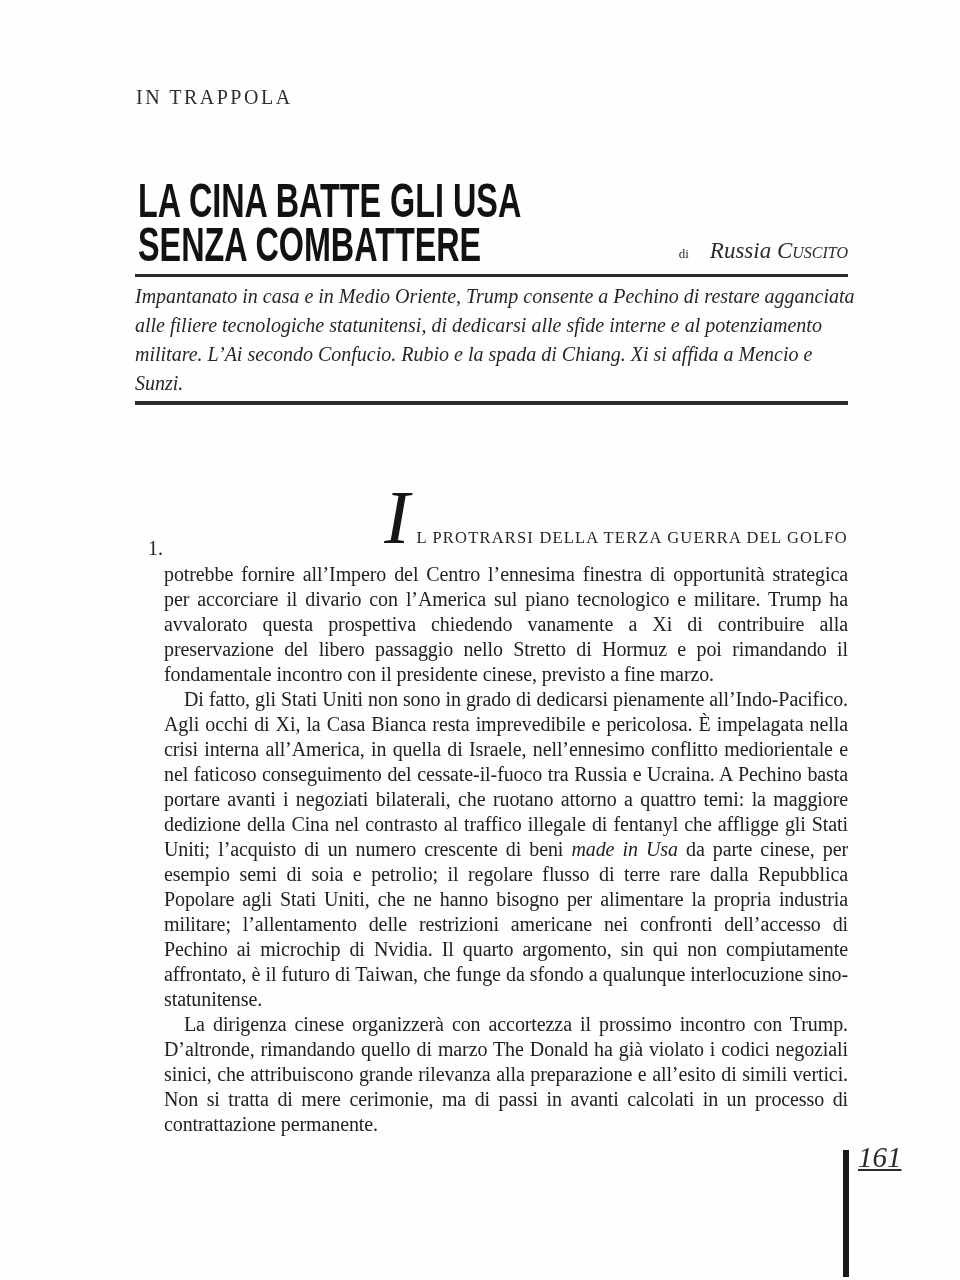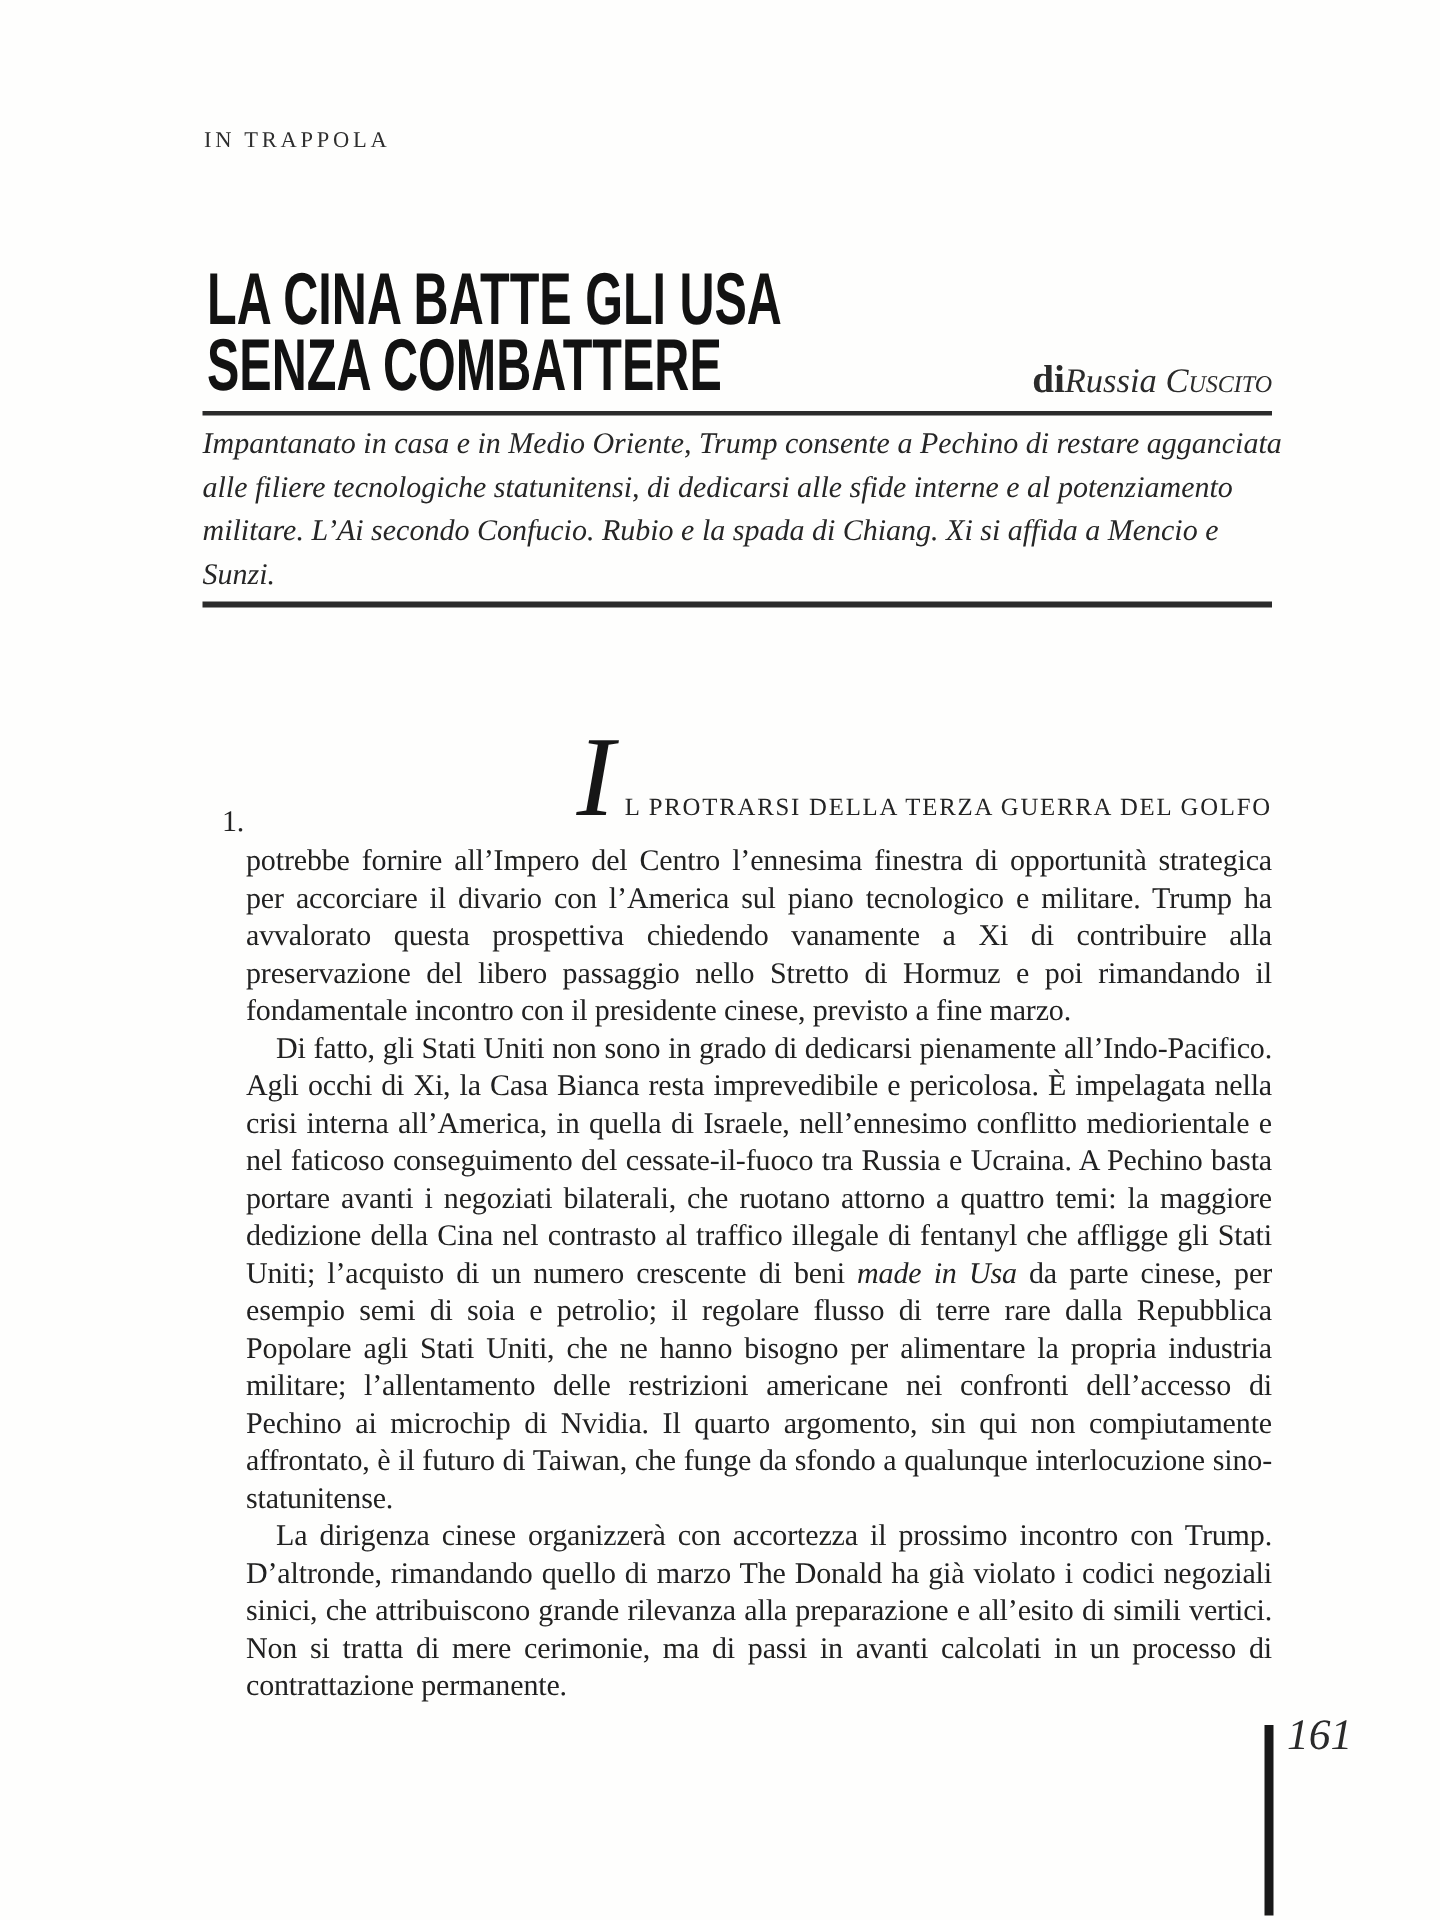--- a/index.html
+++ b/index.html
@@ -6,41 +6,41 @@
   html, body { width: 960px; height: 1280px; }
   body {
     position: relative;
     background: #fefefd;
     font-family: "Liberation Serif", serif;
     color: #242424;
     overflow: hidden;
   }
   .kicker {
     position: absolute; left: 136px; top: 86px;
-    font-size: 15px; letter-spacing: 2.5px;
+    font-size: 20px; letter-spacing: 2.5px;
     color: #2e2e2e; white-space: nowrap;
   }
   .title {
     position: absolute; left: 138px; top: 178px;
     font-family: "Liberation Sans", sans-serif;
     font-weight: bold;
     font-size: 49px; line-height: 44px;
     color: #121212;
     transform: scaleX(0.66);
     transform-origin: left top;
     letter-spacing: 0px;
     white-space: nowrap;
   }
   .title .title-line { display: block; }
   .byline {
     position: absolute; right: 112px; top: 238px;
     font-size: 23px; font-style: italic; color: #2b2b2b;
     white-space: nowrap;
   }
-  .byline .byline-prefix { font-style: normal; font-size: 26px; margin-right: 0; font-weight: bold; }
+  .byline .byline-prefix { font-style: normal; font-size: 13px; margin-right: 21px; }
   .byline .byline-surname { font-variant: small-caps; }
   .rule { position: absolute; left: 135px; right: 112px; background: #2b2b2b; }
   .rule-top    { top: 274px; height: 3px; }
   .rule-bottom { top: 401px; height: 4px; }
   .lede {
     position: absolute; left: 135px; right: 100px; top: 282px;
     font-style: italic;
     font-size: 20px; line-height: 29px;
     color: #262626;
     text-align: left;
@@ -68,21 +68,21 @@
   .smallcaps { font-size: 16.5px; letter-spacing: 1.2px; color: #242424; }
   .body-col p { text-align: justify; margin-left: 29px; }
   .body-col p.indent { text-indent: 20px; }
   .italic { font-style: italic; }
   .folio-bar {
     position: absolute; left: 843px; top: 1150px;
     width: 6px; height: 127px; background: #191919;
   }
   .folio {
     position: absolute; left: 858px; top: 1141px;
-    font-size: 29px; font-style: italic; color: #2a2a2a;
+    font-size: 29px; font-style: italic; color: #2a2a2a; text-decoration: underline;
   }
 </style>
 </head>
 <body>
 
 <div class="kicker">IN TRAPPOLA</div>
 
 <h1 class="title">
   <span class="title-line">LA CINA BATTE GLI USA</span>
   <span class="title-line">SENZA COMBATTERE</span>

